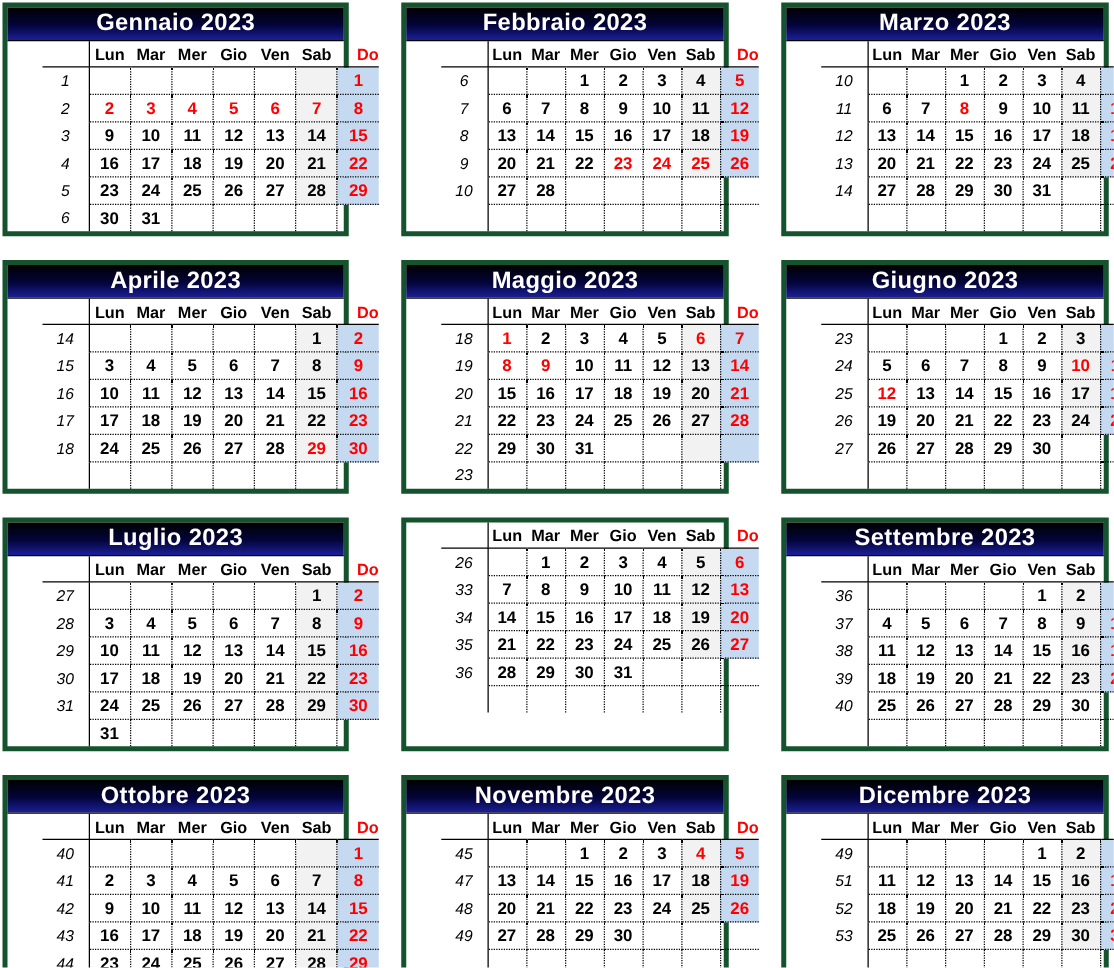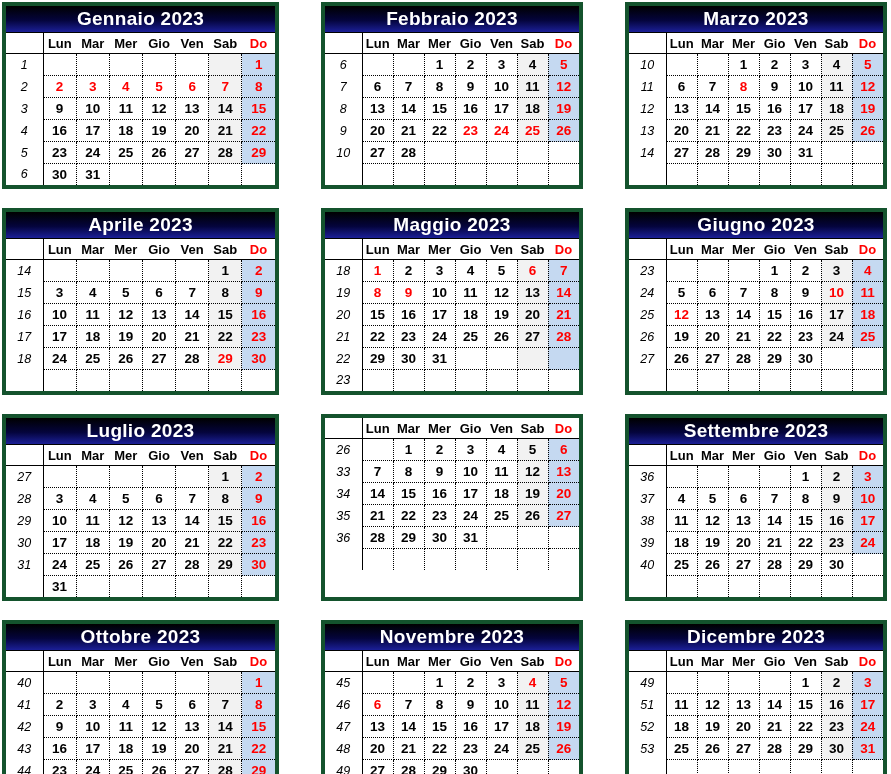--- a/index.html
+++ b/index.html
@@ -30,33 +30,34 @@
     font-weight: bold;
     font-size: 19px;
     letter-spacing: 0.3px;
     background: linear-gradient(180deg, var(--title-top, #000000) 0%, #04043c 55%, var(--title-bottom, #1b1f97) 100%);
     border-bottom: 1px solid #000;
   }
   table.cal {
     border-collapse: collapse;
     width: 100%;
     table-layout: fixed;
+    margin-left: 28px;
   }
   col.wkcol { width: 37px; }
   th {
     height: 20px;
     padding: 0;
     font-size: 13px;
     font-weight: bold;
     color: #000;
     border-bottom: 1px solid #000;
     text-align: center;
   }
   th.corner { border-right: 1px solid #000; }
-  th.do { color: var(--red, #ff0000); }
+  th.do { color: var(--red, #ff0000); text-align: right; }
   td {
     height: 21px;
     padding: 0;
     text-align: center;
     vertical-align: middle;
   }
   td.wk {
     font-style: italic;
     font-size: 12.5px;
     color: #000;
@@ -997,30 +998,20 @@
             <td class="wk">45</td>
             <td class="cell"></td>
             <td class="cell"></td>
             <td class="cell">1</td>
             <td class="cell">2</td>
             <td class="cell">3</td>
             <td class="cell sab-bg red">4</td>
             <td class="cell do-bg red">5</td>
           </tr>
           <tr>
-            <td class="wk">46</td>
-            <td class="cell red">6</td>
-            <td class="cell">7</td>
-            <td class="cell">8</td>
-            <td class="cell">9</td>
-            <td class="cell">10</td>
-            <td class="cell sab-bg">11</td>
-            <td class="cell do-bg red">12</td>
-          </tr>
-          <tr>
             <td class="wk">47</td>
             <td class="cell">13</td>
             <td class="cell">14</td>
             <td class="cell">15</td>
             <td class="cell">16</td>
             <td class="cell">17</td>
             <td class="cell sab-bg">18</td>
             <td class="cell do-bg red">19</td>
           </tr>
           <tr>

